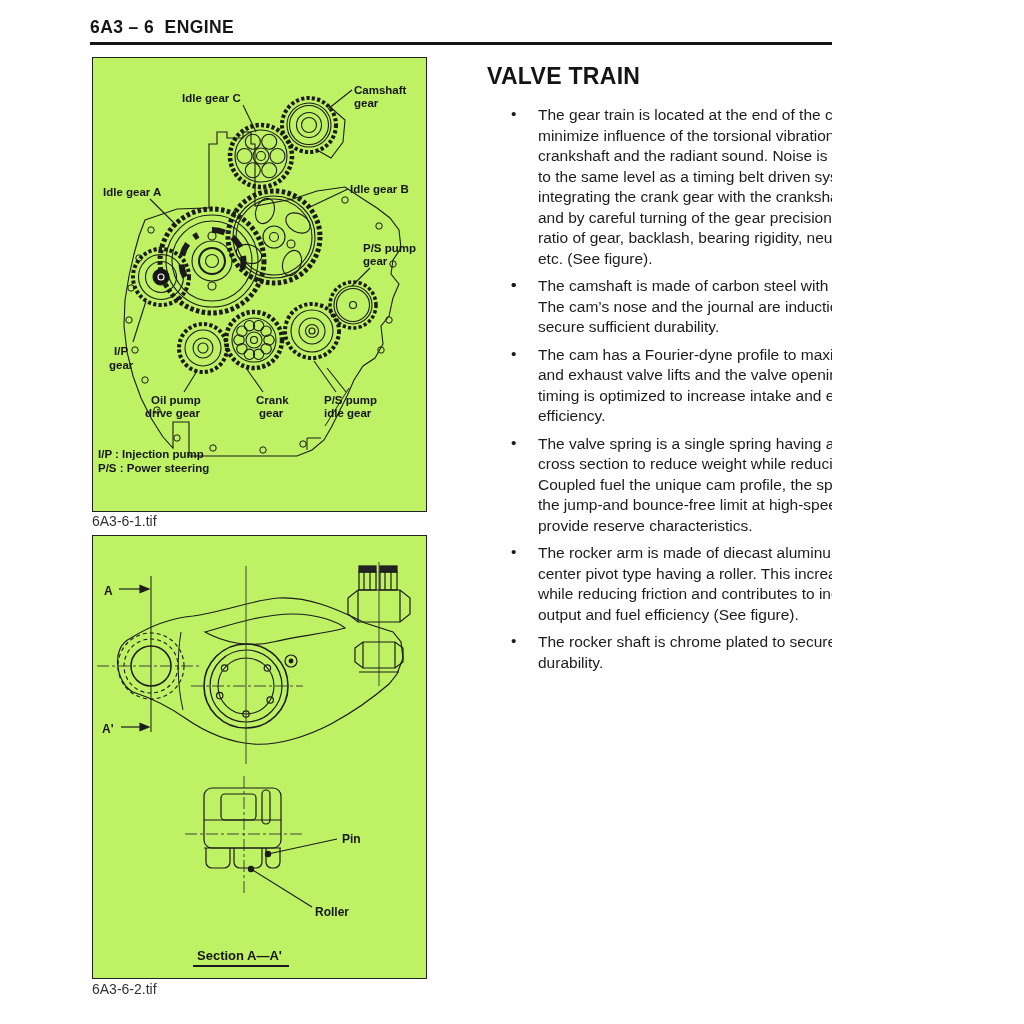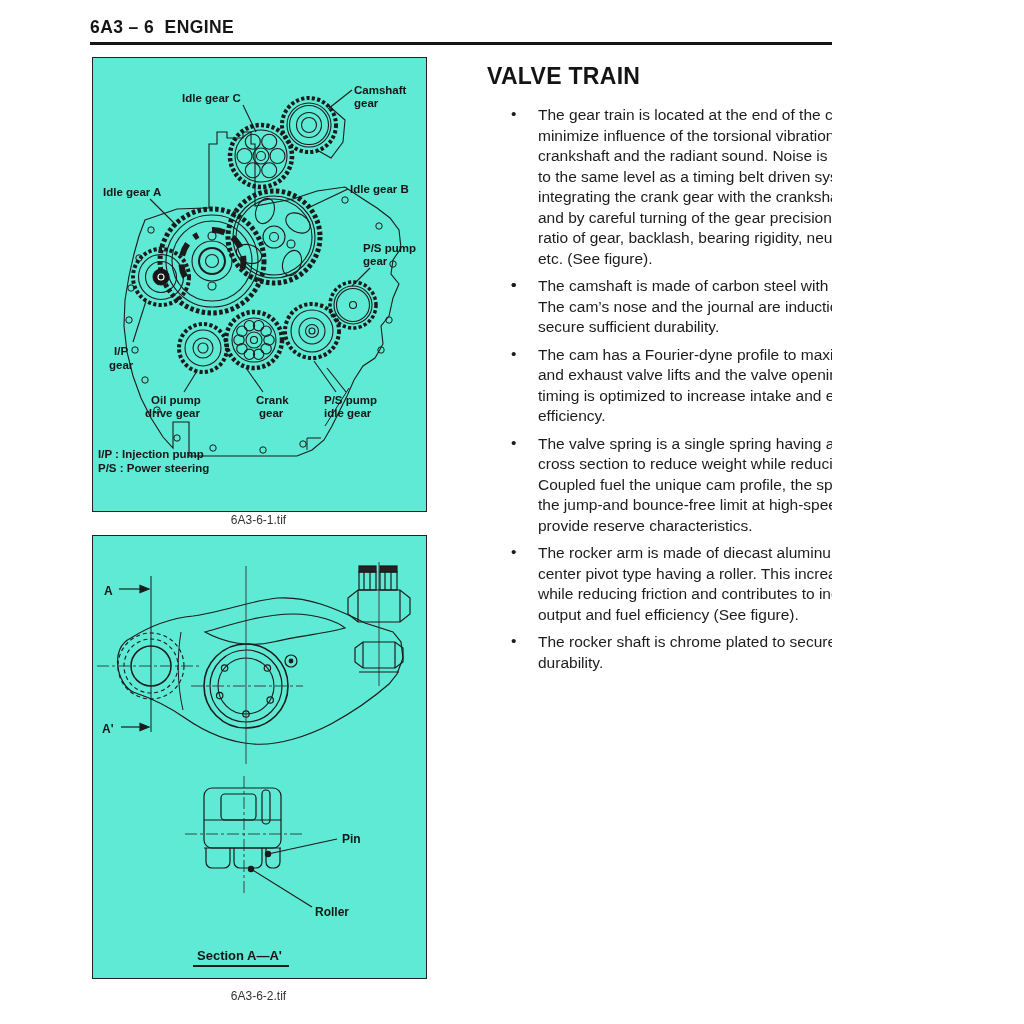--- a/index.html
+++ b/index.html
@@ -1,26 +1,26 @@
 <!DOCTYPE html>
 <html><head>
 <meta charset="utf-8">
 <style>
   html,body{margin:0;padding:0;background:#ffffff;}
   .page{position:relative;width:832px;height:1024px;background:#ffffff;
         font-family:"Liberation Sans",sans-serif;color:#1b1b1b;overflow:hidden;}
   .header-text{position:absolute;left:90px;top:17px;font-size:17.5px;font-weight:bold;
         letter-spacing:.4px;white-space:pre;color:#161616;}
   .header-rule{position:absolute;left:90px;top:42px;width:855px;height:2.5px;background:#161616;}
-  .figure{position:absolute;border:1.6px solid #222;background:#5eead4;}
+  .figure{position:absolute;border:1.6px solid #222;background:#bef264;}
   .fig1{left:92px;top:57px;width:333px;height:453px;}
   .fig2{left:92px;top:535px;width:333px;height:442px;}
-  .fig-caption{position:absolute;width:333px;text-align:center;font-size:12px;color:#333;}
+  .fig-caption{position:absolute;width:333px;text-align:left;font-size:14px;color:#333;}
   .cap1{left:92px;top:513px;}
-  .cap2{left:92px;top:981px;margin-top:8px;}
+  .cap2{left:92px;top:981px;}
   .article{position:absolute;left:487px;top:63px;width:462px;}
   .article h1{margin:0 0 15px 0;font-size:23px;font-weight:bold;letter-spacing:.3px;color:#141414;}
   ul.bullets{list-style:none;margin:0;padding:0;}
   ul.bullets li{position:relative;padding-left:51px;margin-bottom:7px;
         font-size:15.5px;line-height:20.5px;color:#1c1c1c;}
   ul.bullets .marker{position:absolute;left:24px;top:-1px;}
   svg text{font-family:"Liberation Sans",sans-serif;fill:#161616;}
   svg .lbl{font-size:11.5px;font-weight:600;}
   svg .lbl2{font-size:12px;font-weight:600;}
   svg .sect{font-size:13px;font-weight:600;}

